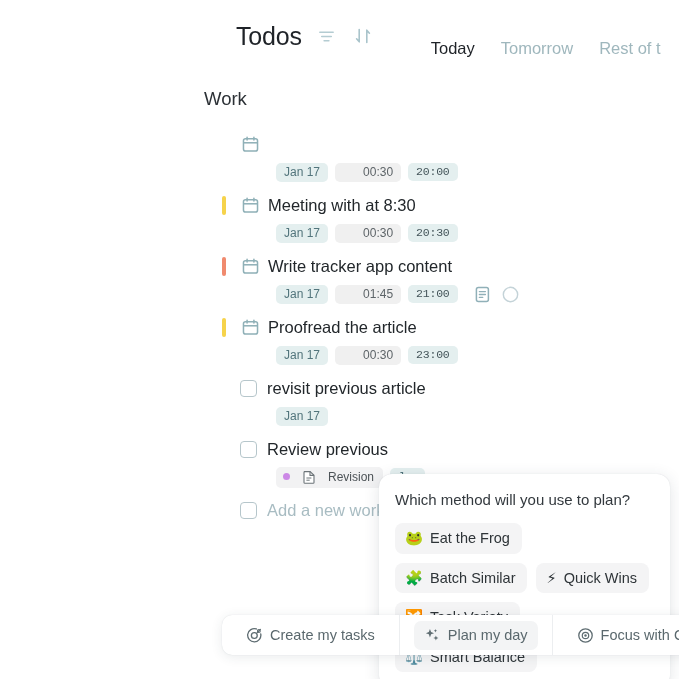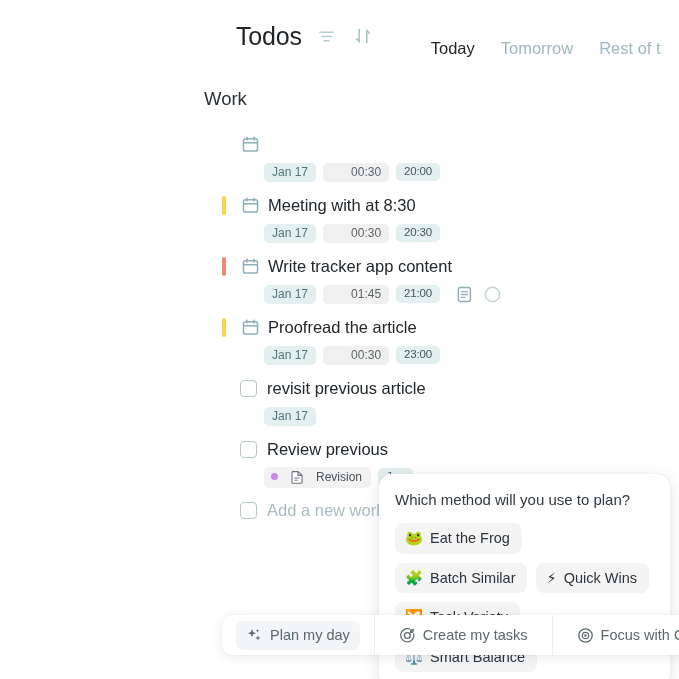--- a/index.html
+++ b/index.html
@@ -137,21 +137,21 @@
     color: #22272b;
     line-height: 1;
     white-space: nowrap;
   }
   .task-title.muted { color: #a8bcc2; }
 
   .badges {
     display: flex;
     align-items: center;
     gap: 7px;
-    margin-left: 44px;
+    margin-left: 56px;
     margin-top: 3px;
     height: 22px;
   }
 
   .badge {
     font-size: 12px;
     padding: 3px 8px 4px;
     border-radius: 5px;
     line-height: 1;
     white-space: nowrap;
@@ -161,21 +161,21 @@
     color: #52757c;
   }
   .badge-dur {
     background: #f0f0f0;
     color: #5d6468;
     padding-left: 28px;
   }
   .badge-time {
     background: #e4efef;
     color: #44555a;
-    font-family: Liberation Sans, sans-serif;
+    font-family: Liberation Mono, monospace;
     font-size: 11.5px;
     letter-spacing: -0.2px;
   }
   .badge-tag {
     background: #f2f2f3;
     color: #4d5357;
     display: flex;
     align-items: center;
     gap: 13px;
     padding: 3px 9px 4px 7px;
@@ -454,45 +454,45 @@
           <span>Task Variety</span>
         </button>
         <button class="method-btn">
           <span class="method-emoji">⚖️</span>
           <span>Smart Balance</span>
         </button>
       </div>
   </div>
 
   <div class="bottom-bar">
-      <div class="bb-item active">
-        <div class="bb-inner">
-          <span class="bb-icon">
-            <svg width="17" height="17" viewBox="0 0 18 18" fill="none">
-              <path d="M6.3 2.2l1.2 3.1 3.1 1.2-3.1 1.2L6.3 11 5.1 7.7 2 6.5l3.1-1.2z" fill="#5f6d72"></path>
-              <path d="M12.6 8.9l.75 1.95 1.95.75-1.95.75-.75 1.95-.75-1.95-1.95-.75 1.95-.75z" fill="#5f6d72"></path>
-              <path d="M12.1 2.1l.5 1.3 1.3.5-1.3.5-.5 1.3-.5-1.3-1.3-.5 1.3-.5z" fill="#5f6d72"></path>
-            </svg>
-          </span>
-          <span>Plan my day</span>
-        </div>
-      </div>
       <div class="bb-item">
         <div class="bb-inner">
           <span class="bb-icon">
             <svg width="17" height="17" viewBox="0 0 18 18" fill="none">
               <path d="M15.6 7.3a7 7 0 11-4.6-5.2" stroke="#5f6d72" stroke-width="1.4" stroke-linecap="round"></path>
               <circle cx="8.8" cy="9" r="3.1" stroke="#5f6d72" stroke-width="1.4"></circle>
               <path d="M11.9 5.9l3.3-3.4" stroke="#5f6d72" stroke-width="1.4" stroke-linecap="round"></path>
               <circle cx="13.6" cy="4.2" r="1.5" stroke="#5f6d72" stroke-width="1.2"></circle>
             </svg>
           </span>
           <span>Create my tasks</span>
         </div>
       </div>
+      <div class="bb-item active">
+        <div class="bb-inner">
+          <span class="bb-icon">
+            <svg width="17" height="17" viewBox="0 0 18 18" fill="none">
+              <path d="M6.3 2.2l1.2 3.1 3.1 1.2-3.1 1.2L6.3 11 5.1 7.7 2 6.5l3.1-1.2z" fill="#5f6d72"></path>
+              <path d="M12.6 8.9l.75 1.95 1.95.75-1.95.75-.75 1.95-.75-1.95-1.95-.75 1.95-.75z" fill="#5f6d72"></path>
+              <path d="M12.1 2.1l.5 1.3 1.3.5-1.3.5-.5 1.3-.5-1.3-1.3-.5 1.3-.5z" fill="#5f6d72"></path>
+            </svg>
+          </span>
+          <span>Plan my day</span>
+        </div>
+      </div>
       <div class="bb-item">
         <div class="bb-inner">
           <span class="bb-icon">
             <svg width="17" height="17" viewBox="0 0 18 18" fill="none">
               <circle cx="9" cy="9" r="7.1" stroke="#5f6d72" stroke-width="1.4"></circle>
               <circle cx="9" cy="9" r="3.4" stroke="#5f6d72" stroke-width="1.3"></circle>
               <circle cx="9" cy="9" r="1.3" fill="#5f6d72"></circle>
               <path d="M9 1.9a7.1 7.1 0 014.3 1.5" stroke="#fff" stroke-width="0.01"></path>
             </svg>
           </span>

